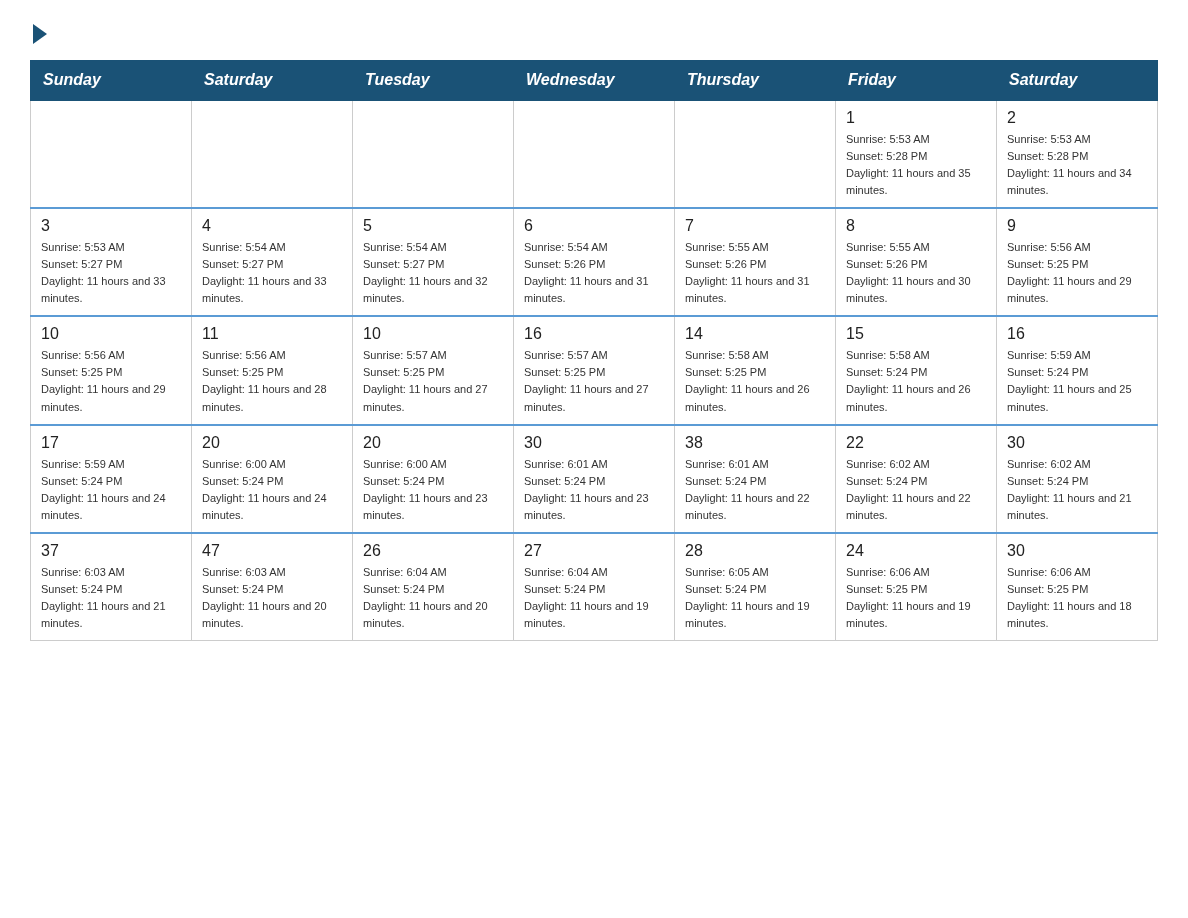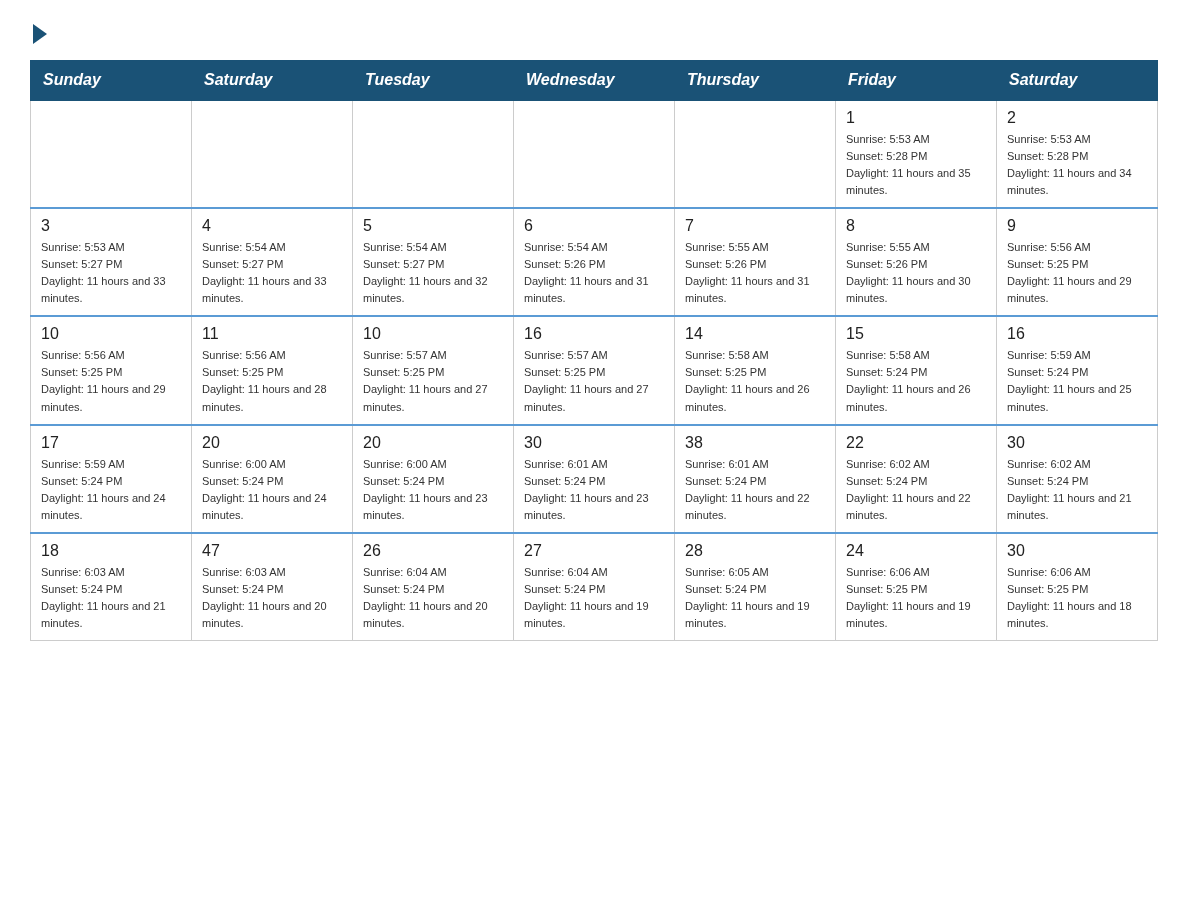--- a/index.html
+++ b/index.html
@@ -284,21 +284,21 @@
         </td>
         <td>
           <span class="day-number">30</span>
           <div class="day-info" style="white-space: pre-line;">Sunrise: 6:02 AM
 Sunset: 5:24 PM
 Daylight: 11 hours and 21 minutes.</div>
         </td>
       </tr>
       <tr>
         <td>
-          <span class="day-number">18</span>
+          <span class="day-number">37</span>
           <div class="day-info" style="white-space: pre-line;">Sunrise: 6:03 AM
 Sunset: 5:24 PM
 Daylight: 11 hours and 21 minutes.</div>
         </td>
         <td>
           <span class="day-number">47</span>
           <div class="day-info" style="white-space: pre-line;">Sunrise: 6:03 AM
 Sunset: 5:24 PM
 Daylight: 11 hours and 20 minutes.</div>
         </td>

